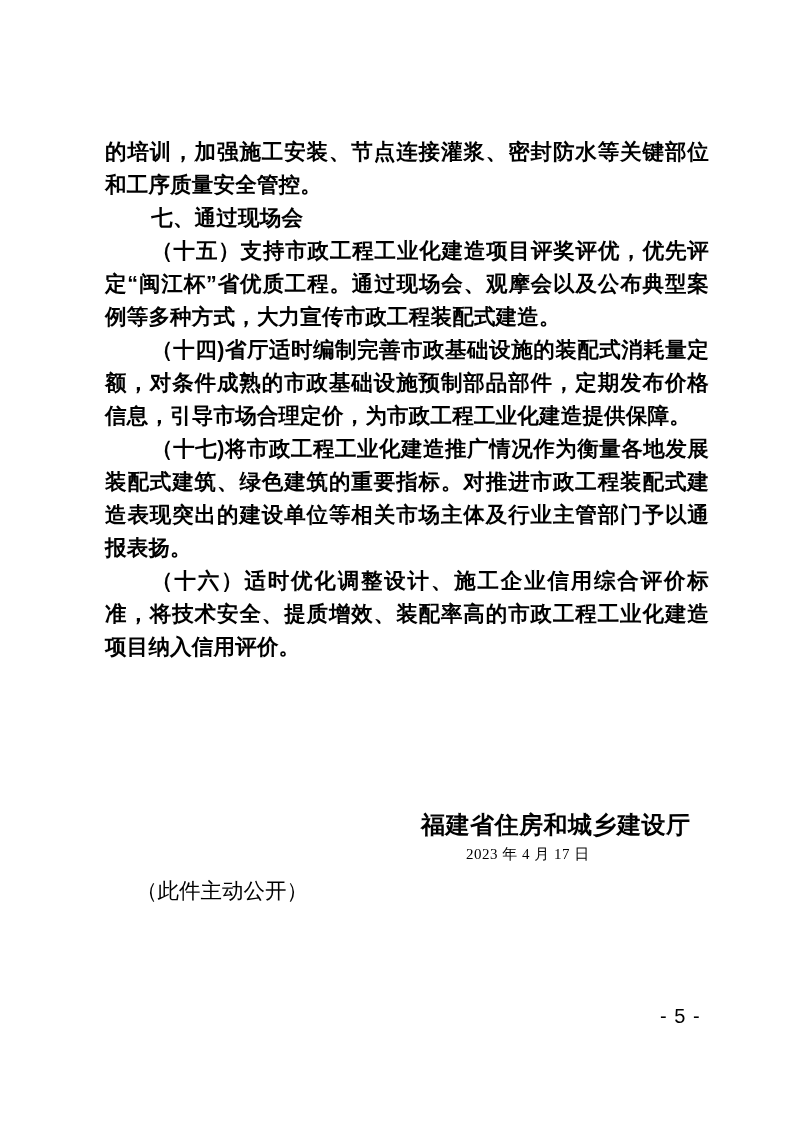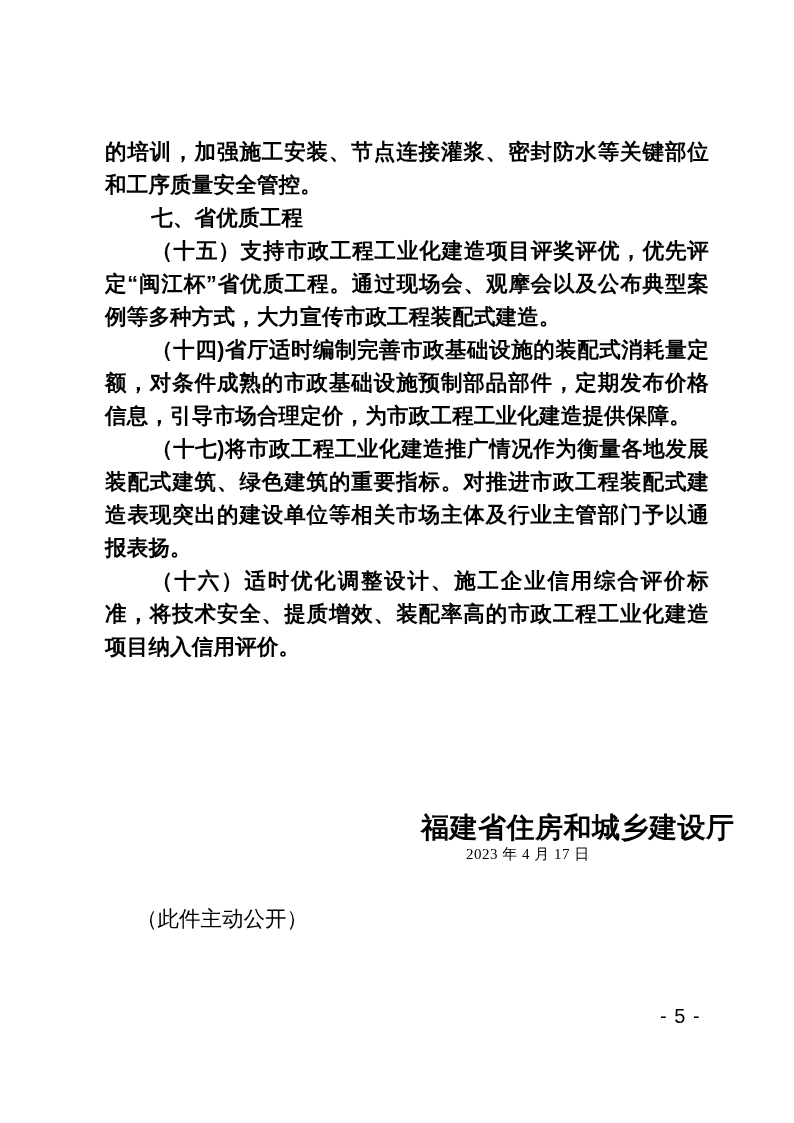--- a/index.html
+++ b/index.html
@@ -31,59 +31,58 @@
     margin: 0;
     padding: 0;
   }
   .body-text p.indent {
     text-indent: 2.15em;
   }
   .signature-org {
     position: absolute;
     left: 421px;
     top: 809px;
-    font-size: 28px;
+    font-size: 24px;
     font-weight: bold;
     letter-spacing: 0.5px;
   }
   .signature-date {
     position: absolute;
     left: 466px;
     top: 845px;
     font-size: 15px;
     font-weight: normal;
     font-family: "Liberation Serif", serif;
     letter-spacing: 0.5px;
   }
   .disclosure-note {
     position: absolute;
     left: 136px;
     top: 876px;
     font-size: 21.5px;
     font-weight: normal;
     font-family: "Liberation Serif", serif;
-    margin-top: 28px;
   }
   .page-number {
     position: absolute;
     left: 660px;
     top: 1005px;
     font-size: 20px;
     font-weight: normal;
     font-family: "Liberation Sans", sans-serif;
     letter-spacing: 1px;
   }
 </style>
 </head>
 <body>
 
 <div class="page">
   <div class="body-text">
     <p>的培训，加强施工安装、节点连接灌浆、密封防水等关键部位和工序质量安全管控。</p>
-    <p class="indent">七、省优质工程</p>
+    <p class="indent">七、通过现场会</p>
     <p class="indent">（十五）支持市政工程工业化建造项目评奖评优，优先评定“闽江杯”省优质工程。通过现场会、观摩会以及公布典型案例等多种方式，大力宣传市政工程装配式建造。</p>
     <p class="indent">（十四)省厅适时编制完善市政基础设施的装配式消耗量定额，对条件成熟的市政基础设施预制部品部件，定期发布价格信息，引导市场合理定价，为市政工程工业化建造提供保障。</p>
     <p class="indent">（十七)将市政工程工业化建造推广情况作为衡量各地发展装配式建筑、绿色建筑的重要指标。对推进市政工程装配式建造表现突出的建设单位等相关市场主体及行业主管部门予以通报表扬。</p>
     <p class="indent">（十六）适时优化调整设计、施工企业信用综合评价标准，将技术安全、提质增效、装配率高的市政工程工业化建造项目纳入信用评价。</p>
   </div>
 
   <div class="signature-org">福建省住房和城乡建设厅</div>
   <div class="signature-date">2023 年 4 月 17 日</div>
   <div class="disclosure-note">（此件主动公开）</div>
   <div class="page-number">- 5 -</div>

